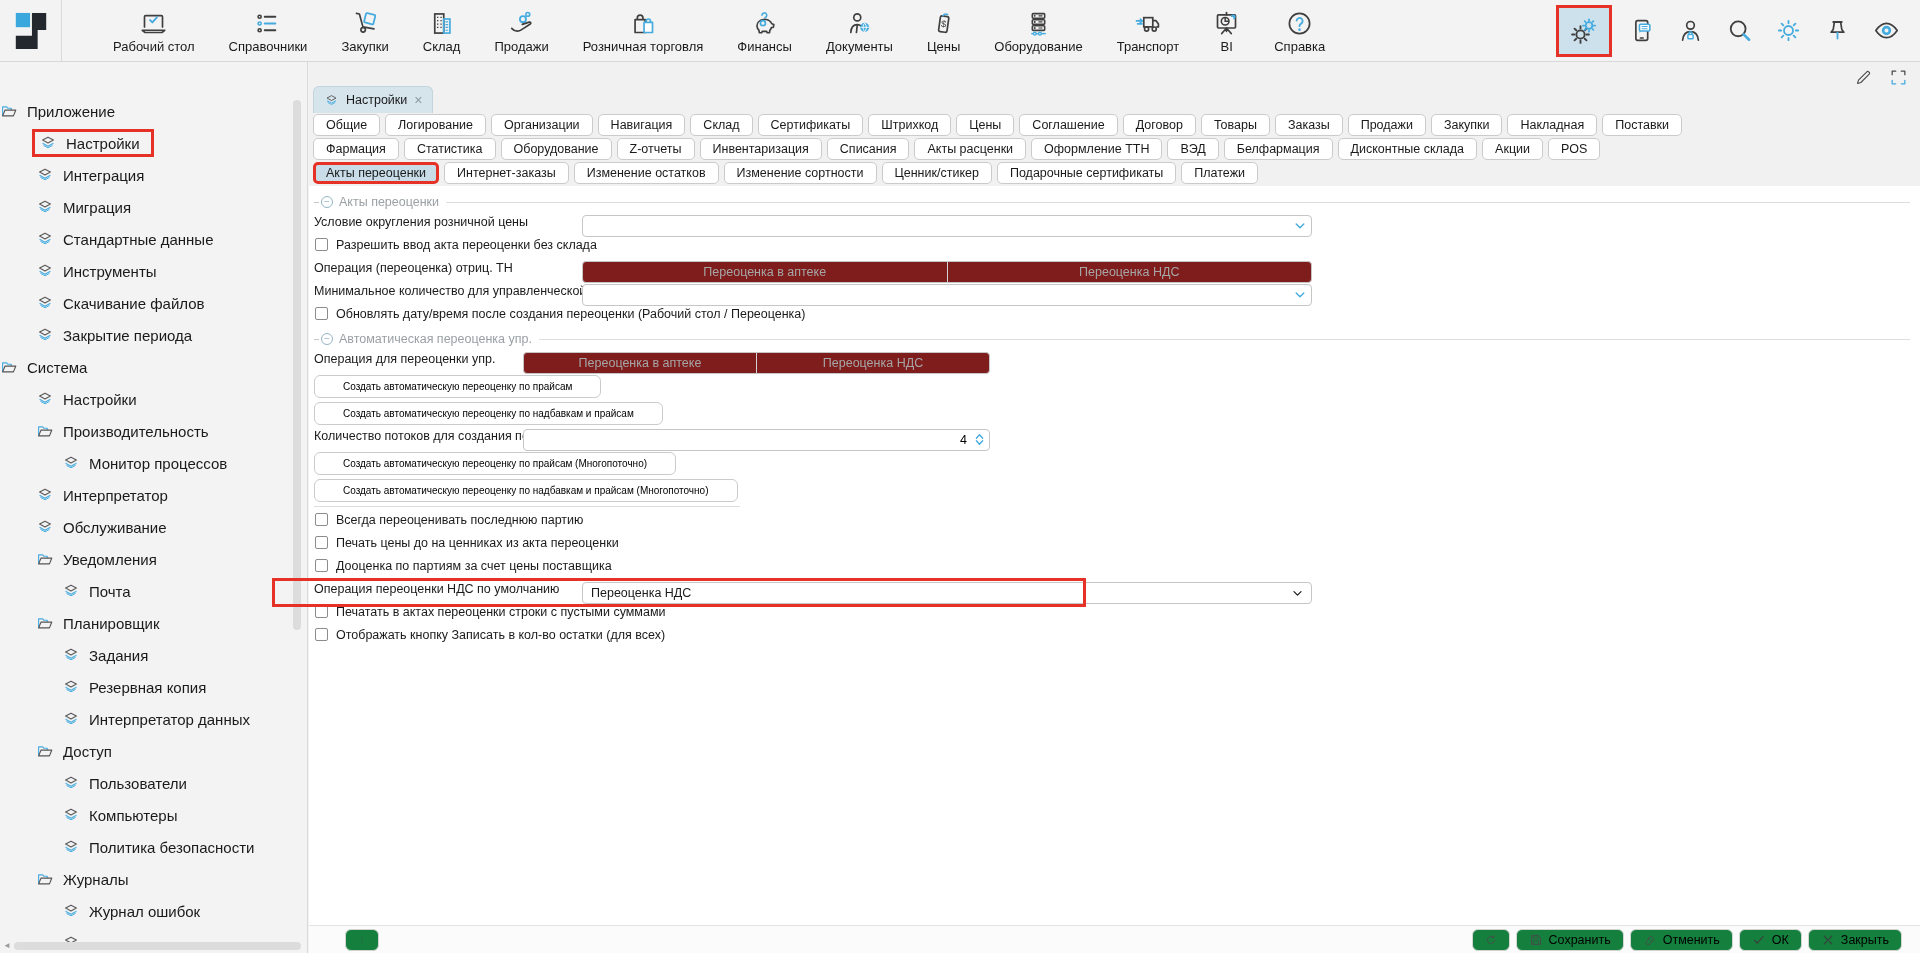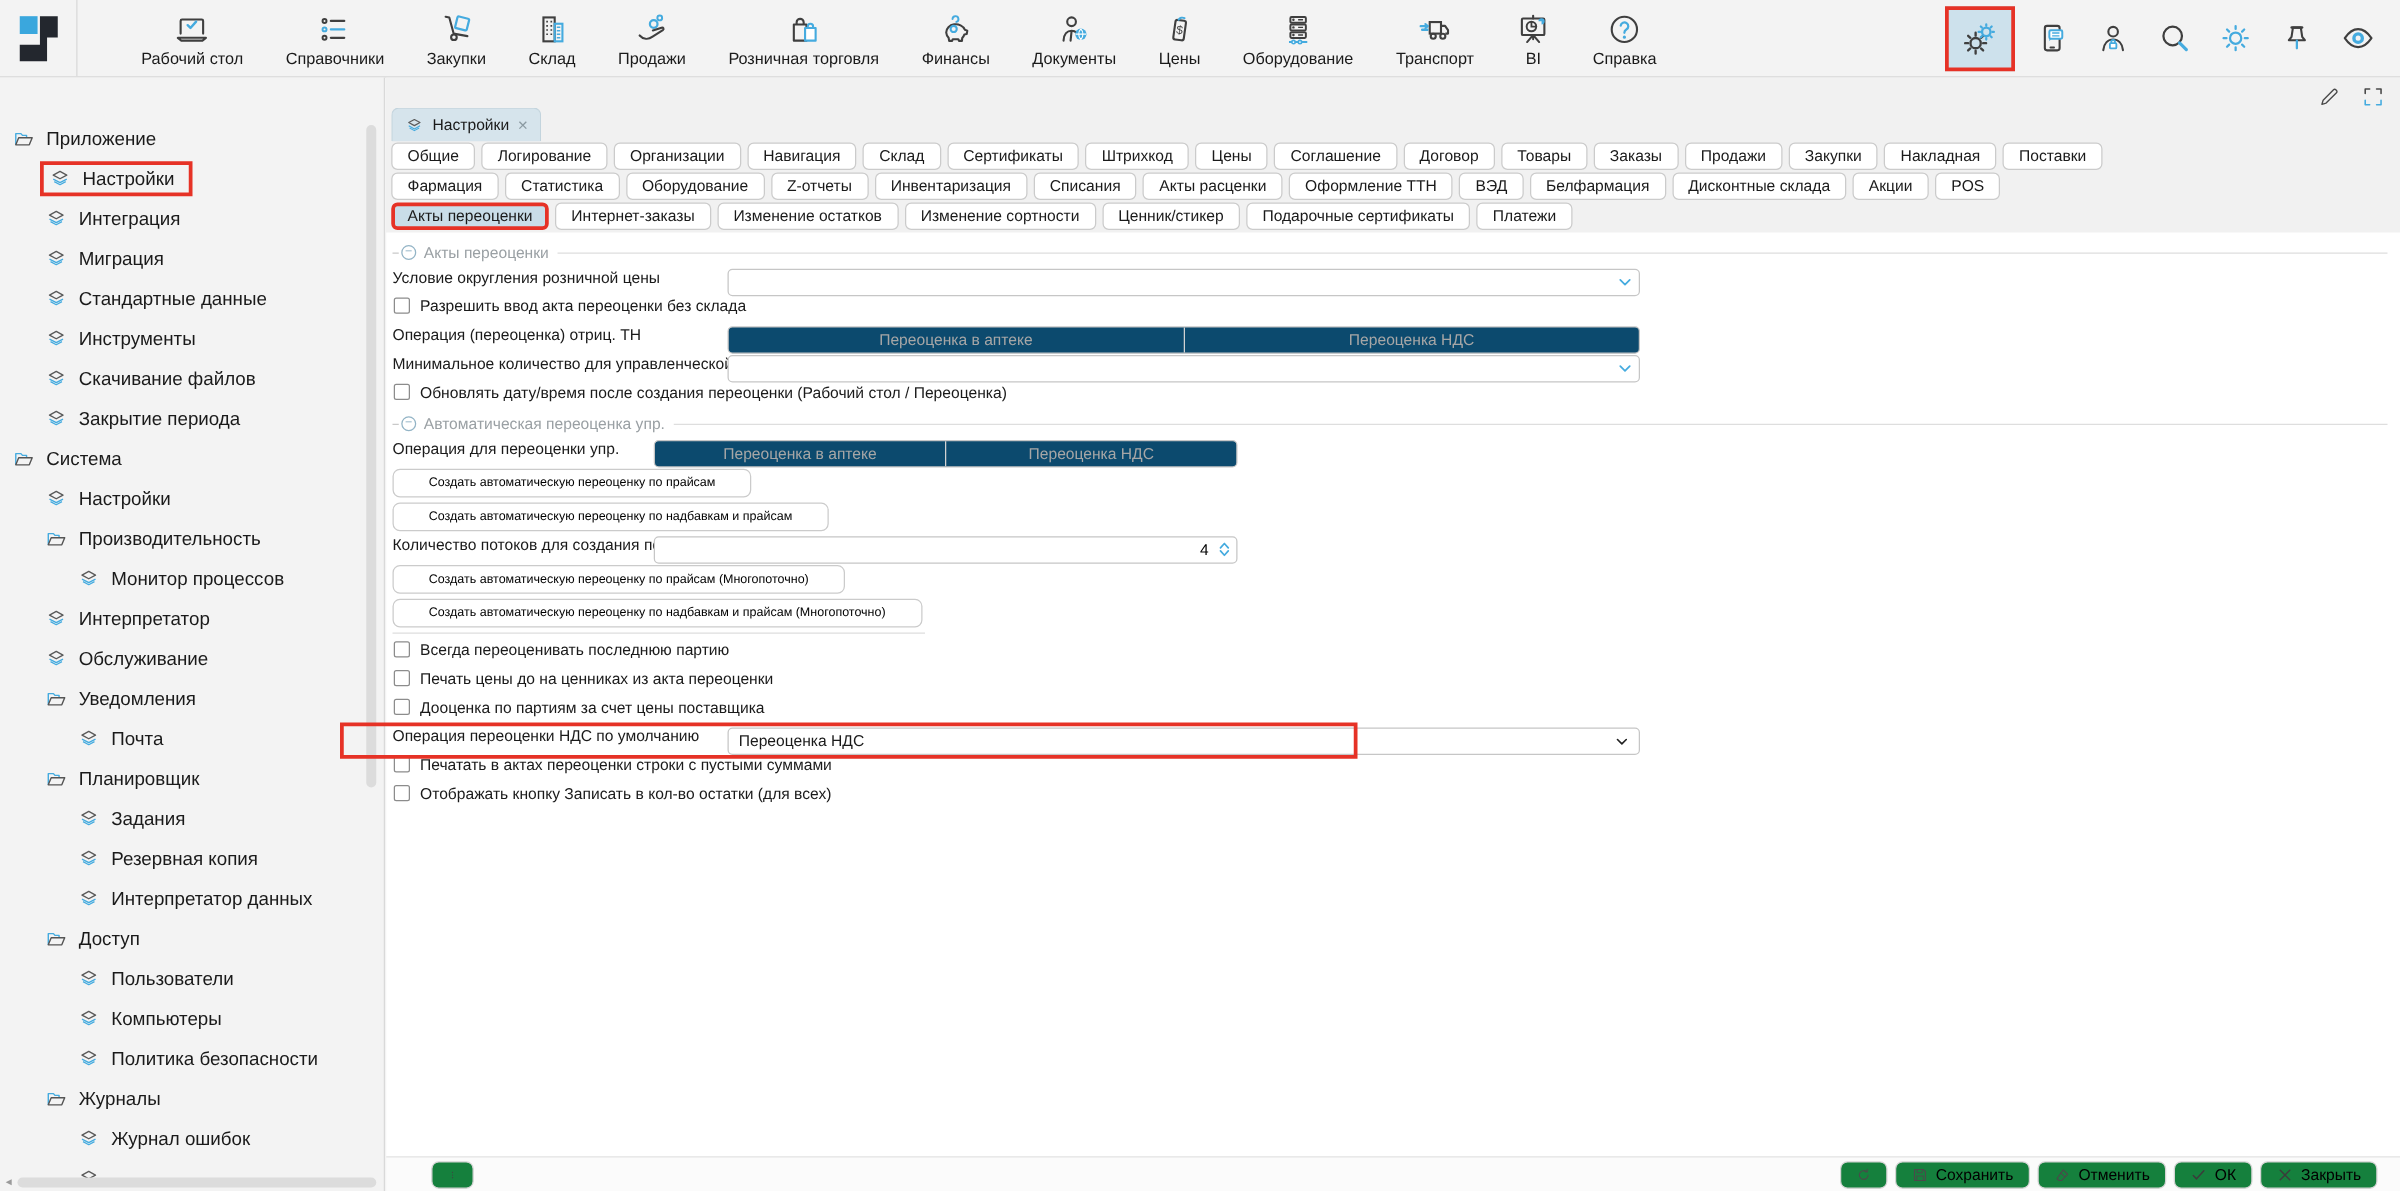--- a/index.html
+++ b/index.html
@@ -21,21 +21,21 @@
   .ricon{ width:40px; height:48px; display:flex; align-items:center; justify-content:center; }
   .ricon svg{ width:27px; height:27px; }
   .ricon.annotated{ width:56px; height:52px; background:#cde1ec; border:3px solid var(--red); }
   .ricon.annotated svg{ width:30px; height:30px; }
 
   
   .sidebar{ position:absolute; top:62px; left:0; bottom:0; width:308px; background:#f3f3f3;
             border-right:1px solid #d9d9d9; overflow:hidden; }
   .tree{ padding-top:33px; }
   .trow{ height:32px; display:flex; align-items:center; font-size:15px; white-space:nowrap; }
-  .trow.l0{ padding-left:10px; } .trow.l1{ padding-left:36px; } .trow.l2{ padding-left:62px; }
+  .trow.l0{ } .trow.l1{ padding-left:36px; } .trow.l2{ padding-left:62px; }
   .trow svg{ width:18px; height:18px; margin-right:9px; flex:0 0 auto; }
   .annot-box{ display:inline-flex; align-items:center; border:3px solid var(--red);
               padding:2px 11px 2px 4px; margin-left:-4px; }
   .vthumb{ position:absolute; top:38px; right:6px; width:8px; height:530px; background:#dcdcdc; border-radius:4px; }
   .hscroll{ position:absolute; bottom:2px; left:0; right:6px; height:11px; display:flex; align-items:center; }
   .harrow{ width:14px; color:#9b9b9b; font-size:8px; text-align:center; }
   .hthumb{ flex:1; height:8px; background:#dcdcdc; border-radius:4px; }
 
   
   .main{ position:absolute; top:62px; left:309px; right:0; bottom:0; background:#f1f1f1; }
@@ -67,21 +67,21 @@
   .flabel{ white-space:nowrap; }
   .chk{ width:13px; height:13px; border:1px solid #8c8c8c; border-radius:2px; background:#fff;
         margin:0 8px 0 1px; flex:0 0 auto; }
   .col-a{ position:absolute; left:268px; width:730px; top:0; height:22px; }
   .col-b{ position:absolute; left:209px; width:467px; top:0; height:22px; }
   .inp{ width:100%; height:22px; border:1px solid #c6c6c6; border-radius:4px; background:#fff;
         font:inherit; padding:0 22px 0 8px; outline:none; }
   .inp.num{ text-align:right; }
   .chev{ position:absolute; right:5px; top:4px; width:14px; height:14px; color:var(--ac); }
   .spin{ position:absolute; right:3px; top:3px; width:15px; height:15px; color:var(--ac); }
-  .seg{ width:100%; height:22px; border:1px solid #c6c6c6; border-radius:4px; background:#0c4a6e; display:flex; }
+  .seg{ width:100%; height:22px; border:1px solid #c6c6c6; border-radius:4px; background:#7f1d1d; display:flex; }
   .seg .half{ flex:1; display:flex; align-items:center; justify-content:center; color:#a6a6a6; white-space:nowrap; }
   .seg .half + .half{ border-left:1px solid #d2d2d2; }
   .pbtn{ height:23px; display:inline-flex; align-items:center; padding:0 28px; background:#fff;
          border:1px solid #cbcbcb; border-radius:6px; font-size:10px; white-space:nowrap; cursor:default; }
   .ddl{ width:100%; height:22px; border:1px solid #c6c6c6; border-radius:4px; background:#fff;
         display:flex; align-items:center; justify-content:space-between; padding:0 7px 0 8px; }
   .ddl svg{ width:13px; height:13px; color:#222; }
   .vat-annot{ position:absolute; left:-42px; top:-4px; width:814px; height:29px;
               border:3px solid var(--red); pointer-events:none; z-index:5; }
 

